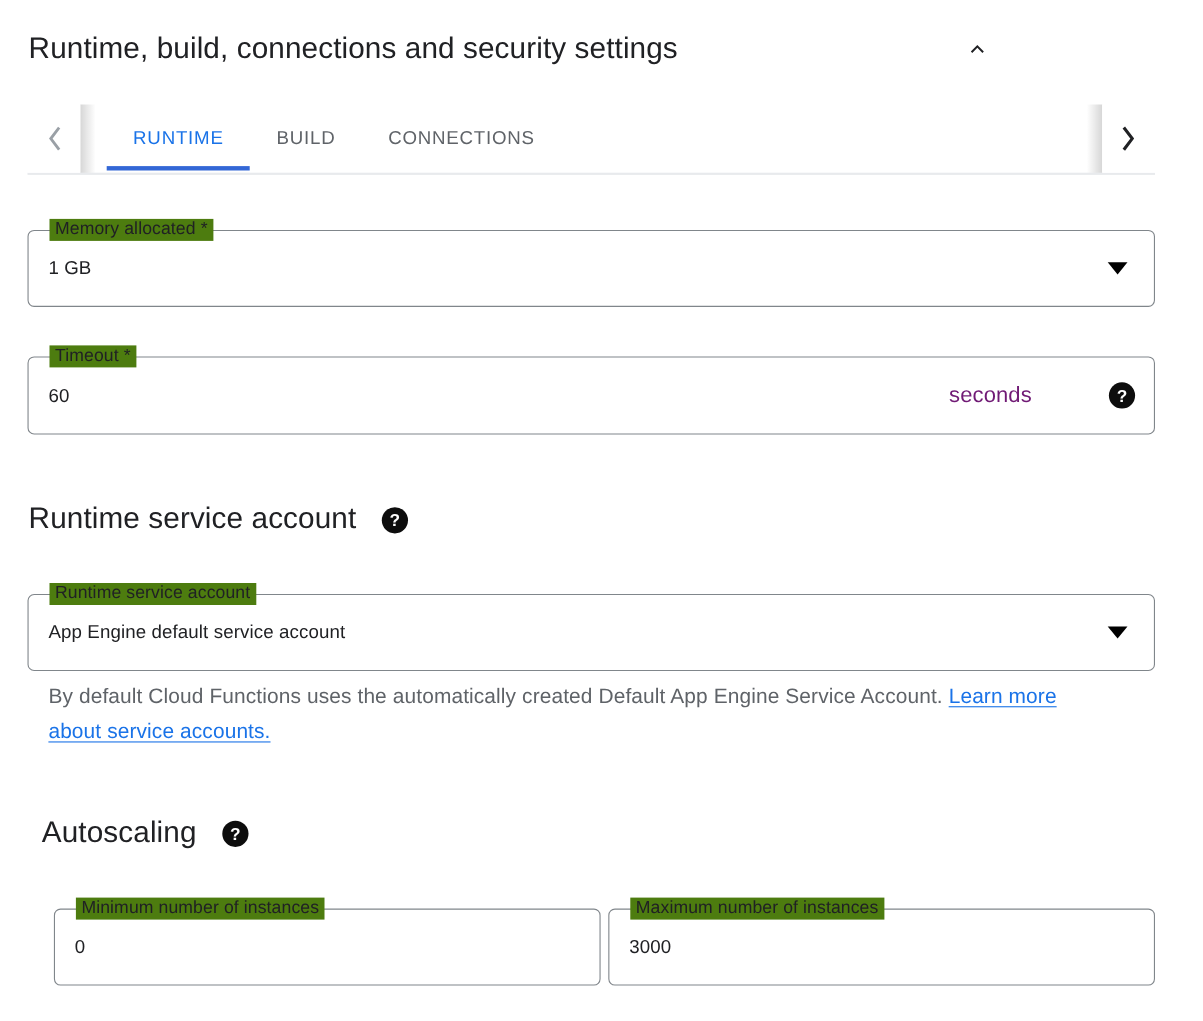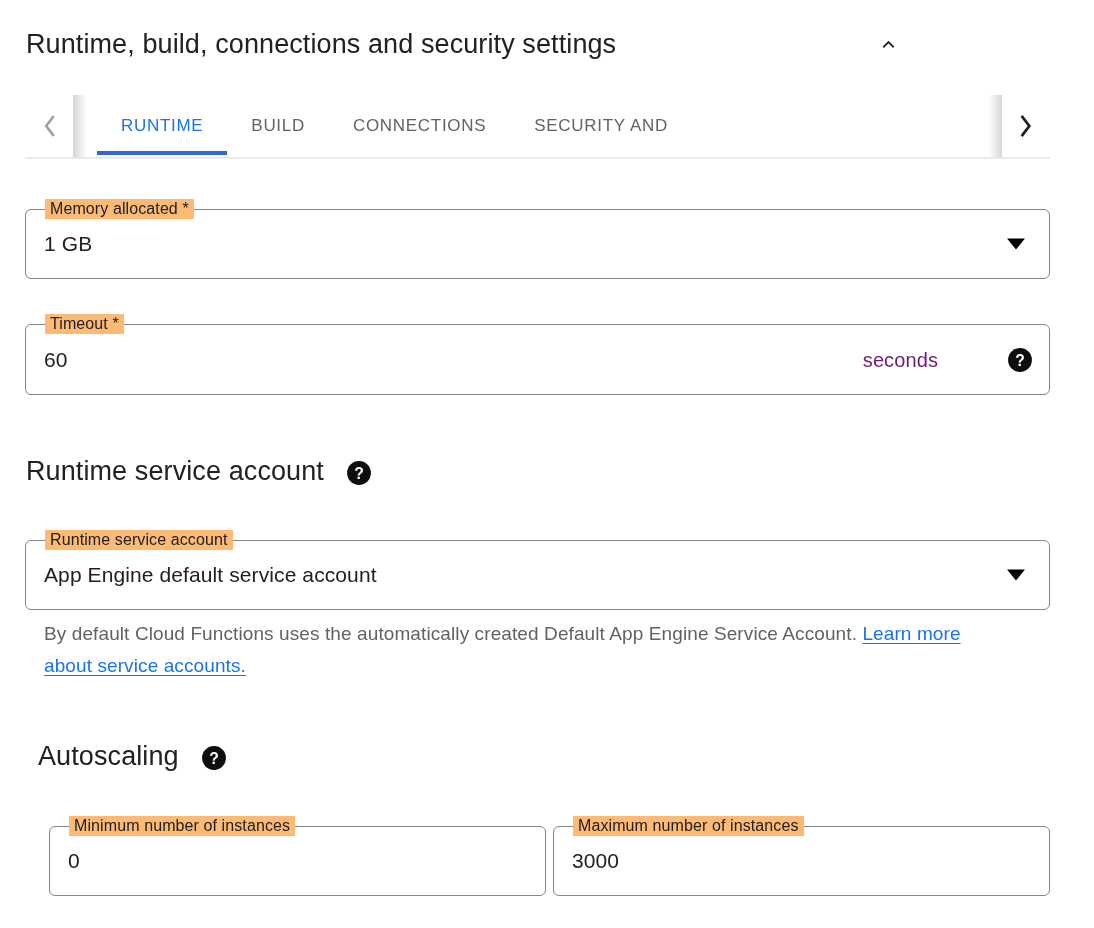--- a/index.html
+++ b/index.html
@@ -186,31 +186,31 @@
     pointer-events: none;
   }
   .field-label {
     position: absolute;
     left: 20px;
     top: -10px;
     font-size: 16px;
     font-weight: 500;
     letter-spacing: 0.1px;
     color: #202124;
-    background: #fdba74;
+    background: #4d7c0f;
     padding: 0 5px;
     line-height: 20px;
     white-space: nowrap;
   }
   .field-value {
     position: absolute;
     left: 19px;
     top: 50%;
     transform: translateY(-50%);
-    font-size: 21px;
+    font-size: 17px;
     font-weight: 400;
     color: #202124;
     letter-spacing: 0.1px;
     line-height: 26px;
     background: transparent;
     border: none;
     padding: 0;
     font-family: inherit;
     outline: none;
   }
@@ -309,23 +309,20 @@
       <div class="tab-viewport">
         <div class="tab-scroll">
           <button class="tab active">
             <span>RUNTIME</span>
           </button>
           <button class="tab">
             <span>BUILD</span>
           </button>
           <button class="tab">
             <span>CONNECTIONS</span>
-          </button>
-          <button class="tab">
-            <span>SECURITY AND</span>
           </button>
         </div>
       </div>
 
       <div class="edge-fade left"></div>
       <div class="edge-fade right"></div>
 
       <button class="tab-arrow right">
         <svg width="20" height="30" viewBox="0 0 20 30">
           <path d="M6.5 6 L13.3 15 L6.5 24" fill="none" stroke="#202124" stroke-width="2.8" stroke-linecap="square" stroke-linejoin="miter"></path>

